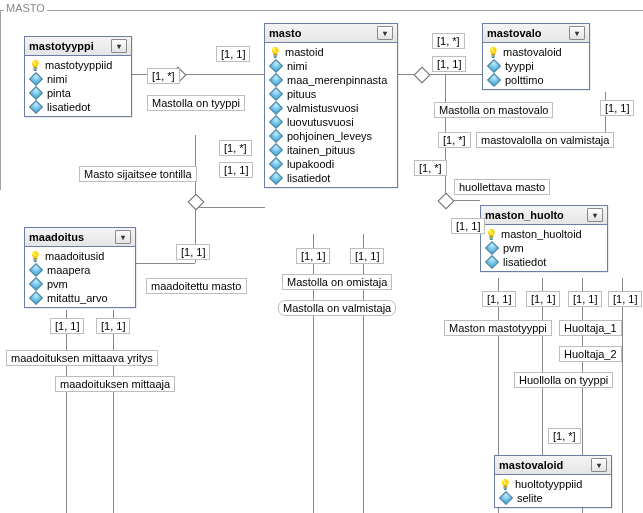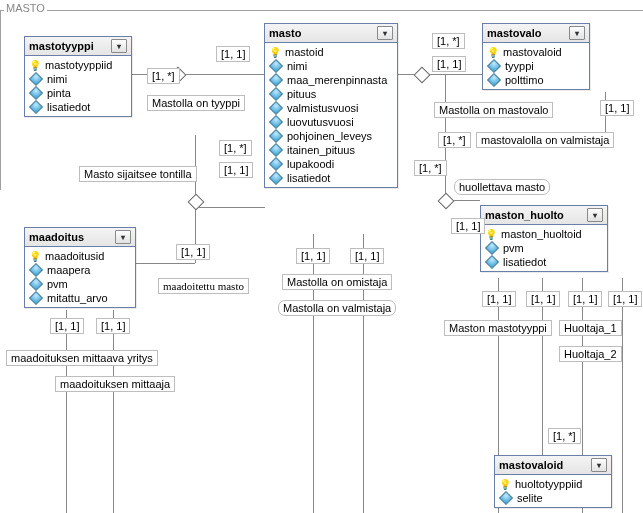--- a/index.html
+++ b/index.html
@@ -300,29 +300,30 @@
           <span class="diamond-icon"></span>
           <span>selite</span>
         </div>
     </div>
   </div>
 
   <div class="label-box" style="left:79px; top:166px;">Masto sijaitsee tontilla</div>
   <div class="label-box" style="left:147px; top:95px;">Mastolla on tyyppi</div>
   <div class="label-box" style="left:434px; top:102px;text-align:center;">Mastolla on mastovalo</div>
   <div class="label-box" style="left:476px; top:132px;">mastovalolla on valmistaja</div>
-  <div class="label-box" style="left:454px; top:179px;border-radius:7px;">huollettava masto</div>
-  <div class="label-box" style="left:158px; top:278px;font-family:Liberation Serif, serif;">maadoitettu masto</div>
+  <div class="label-box" style="left:454px; top:179px;">huollettava masto</div>
+  <div class="label-box" style="left:146px; top:278px;">maadoitettu masto</div>
   <div class="label-box" style="left:282px; top:274px;">Mastolla on omistaja</div>
   <div class="label-box" style="left:278px; top:300px;border-radius:7px;">Mastolla on valmistaja</div>
   <div class="label-box" style="left:6px; top:350px;text-align:center;">maadoituksen mittaava yritys</div>
   <div class="label-box" style="left:55px; top:376px;">maadoituksen mittaaja</div>
   <div class="label-box" style="left:444px; top:320px;">Maston mastotyyppi</div>
   <div class="label-box" style="left:559px; top:320px;">Huoltaja_1</div>
   <div class="label-box" style="left:559px; top:346px;">Huoltaja_2</div>
+  <div class="label-box" style="left:514px; top:372px;">Huollolla on tyyppi</div>
 
   <div class="label-box" style="left:216px; top:46px;">[1, 1]</div>
   <div class="label-box" style="left:147px; top:68px;">[1, *]</div>
   <div class="label-box" style="left:432px; top:33px;">[1, *]</div>
   <div class="label-box" style="left:432px; top:56px;">[1, 1]</div>
   <div class="label-box" style="left:600px; top:100px;">[1, 1]</div>
   <div class="label-box" style="left:438px; top:132px;">[1, *]</div>
   <div class="label-box" style="left:414px; top:160px;">[1, *]</div>
   <div class="label-box" style="left:219px; top:140px;">[1, *]</div>
   <div class="label-box" style="left:219px; top:162px;">[1, 1]</div>

